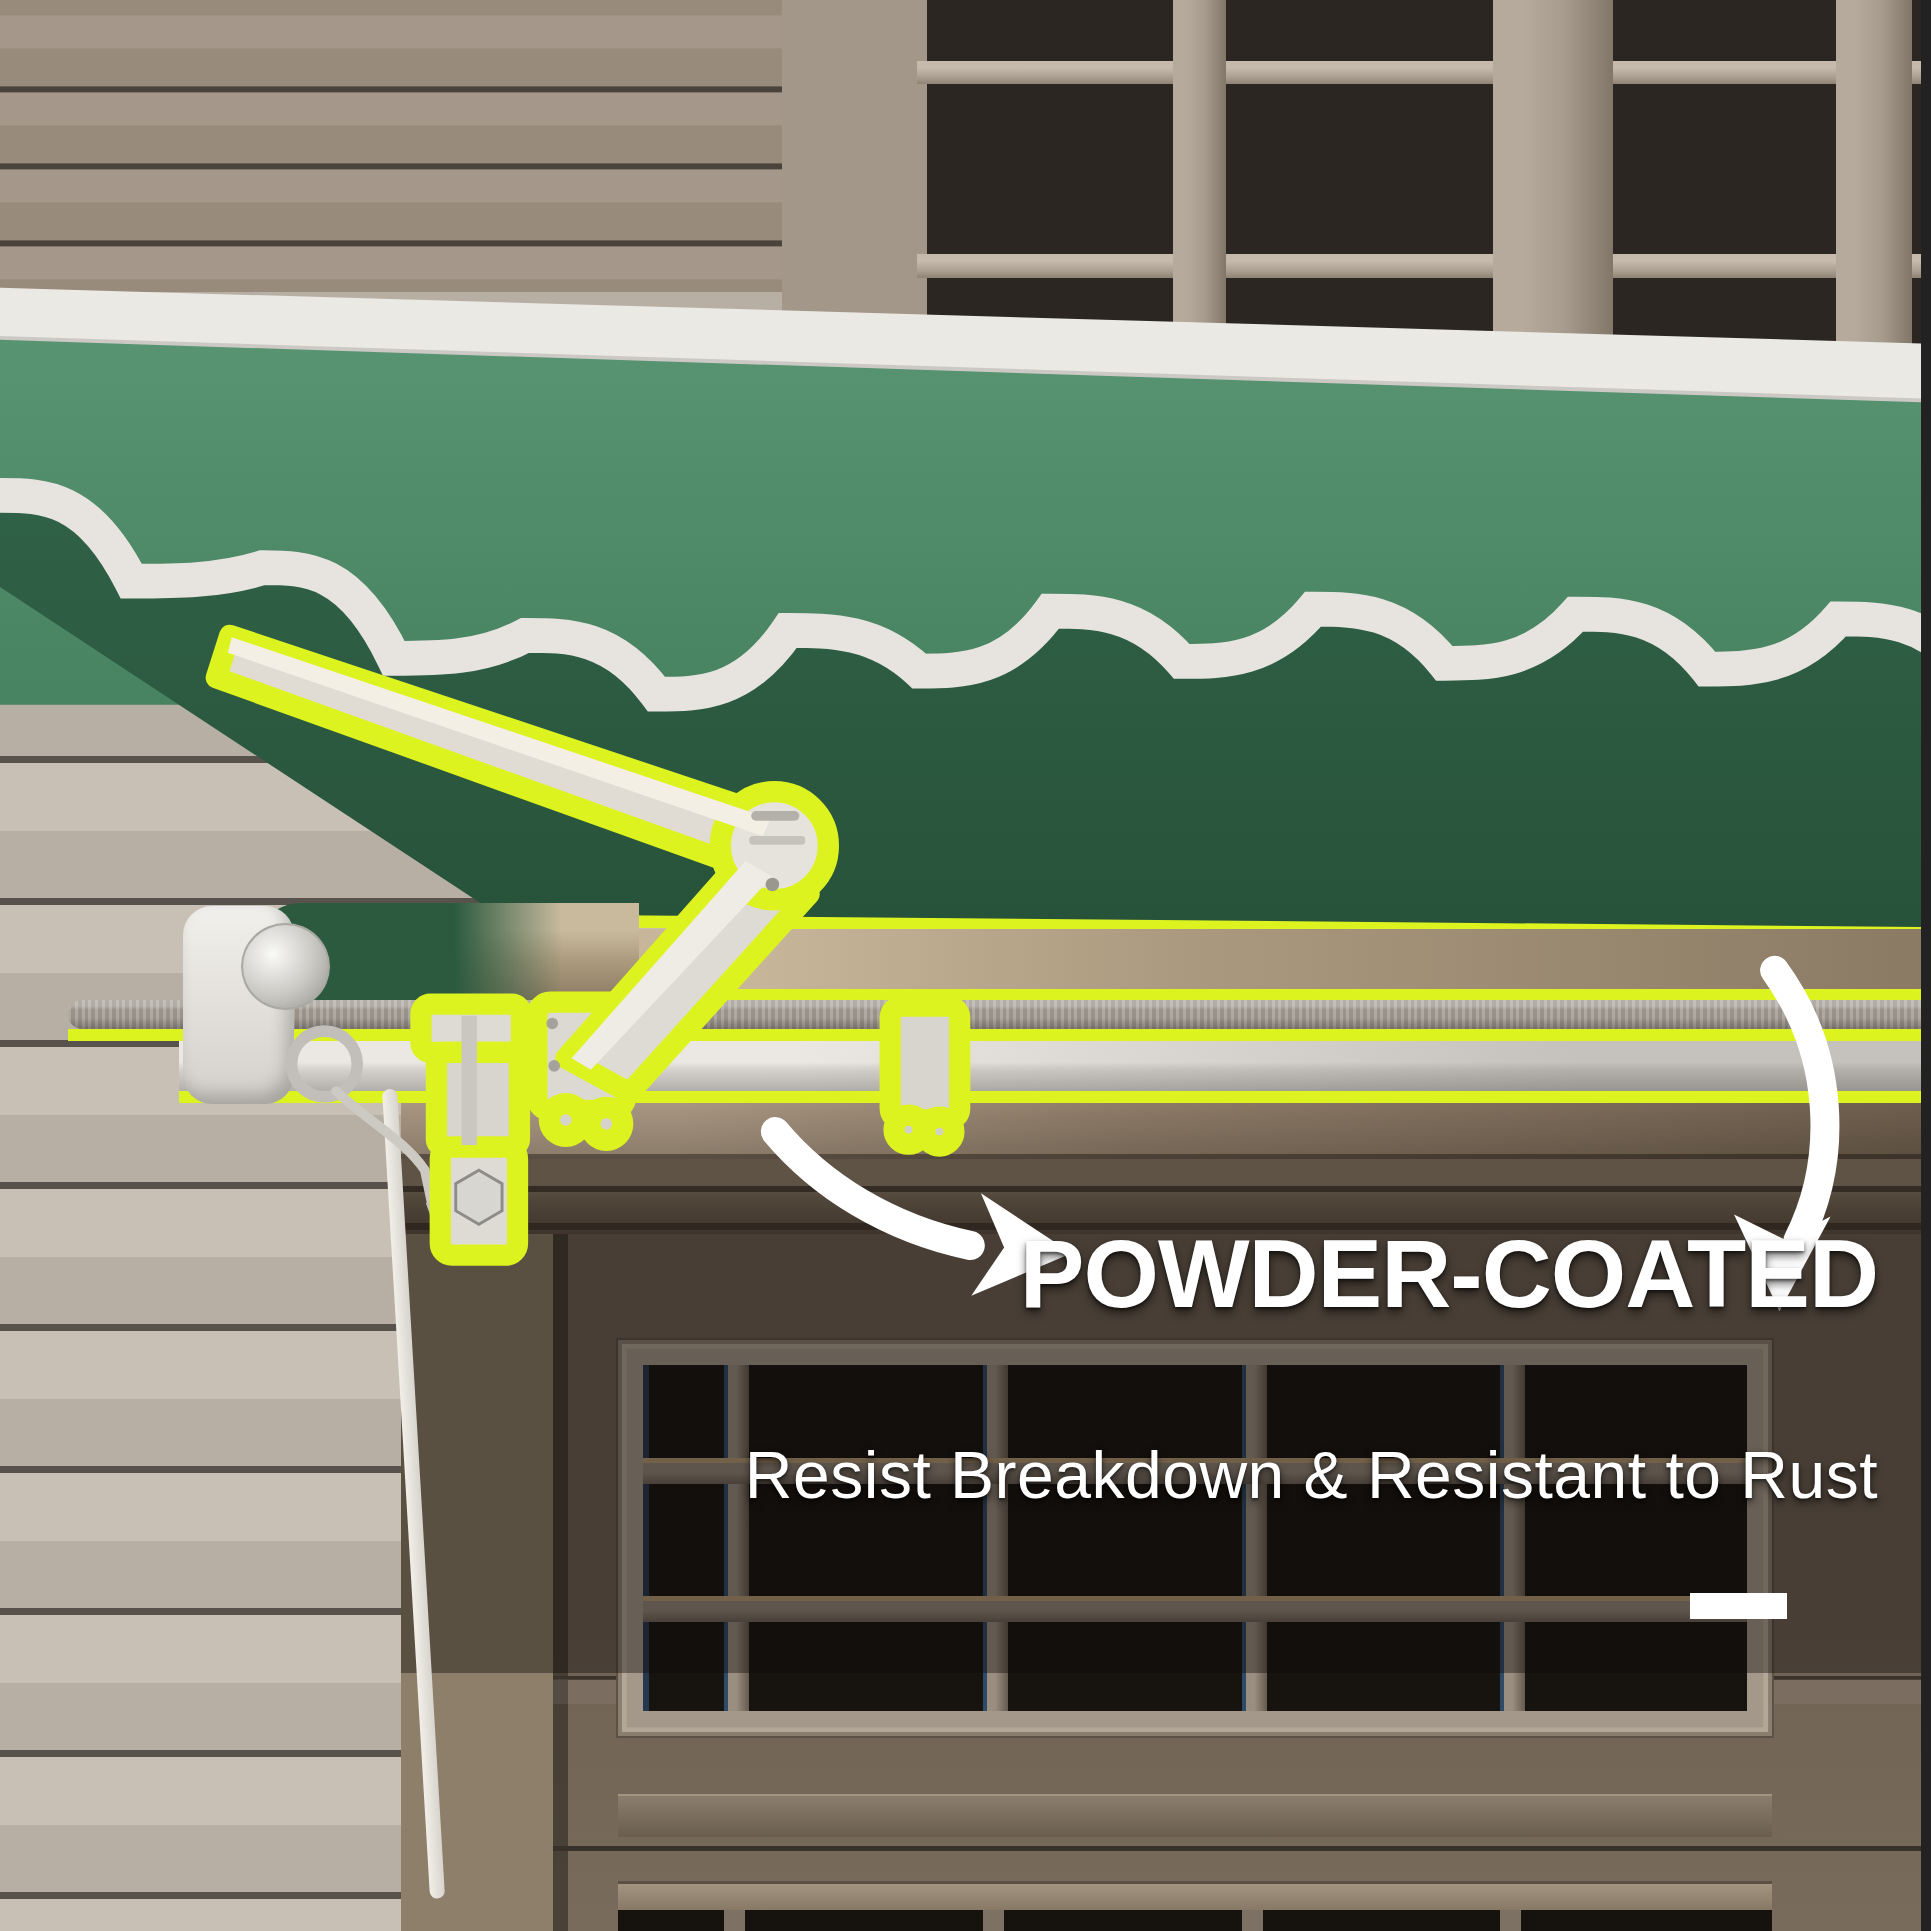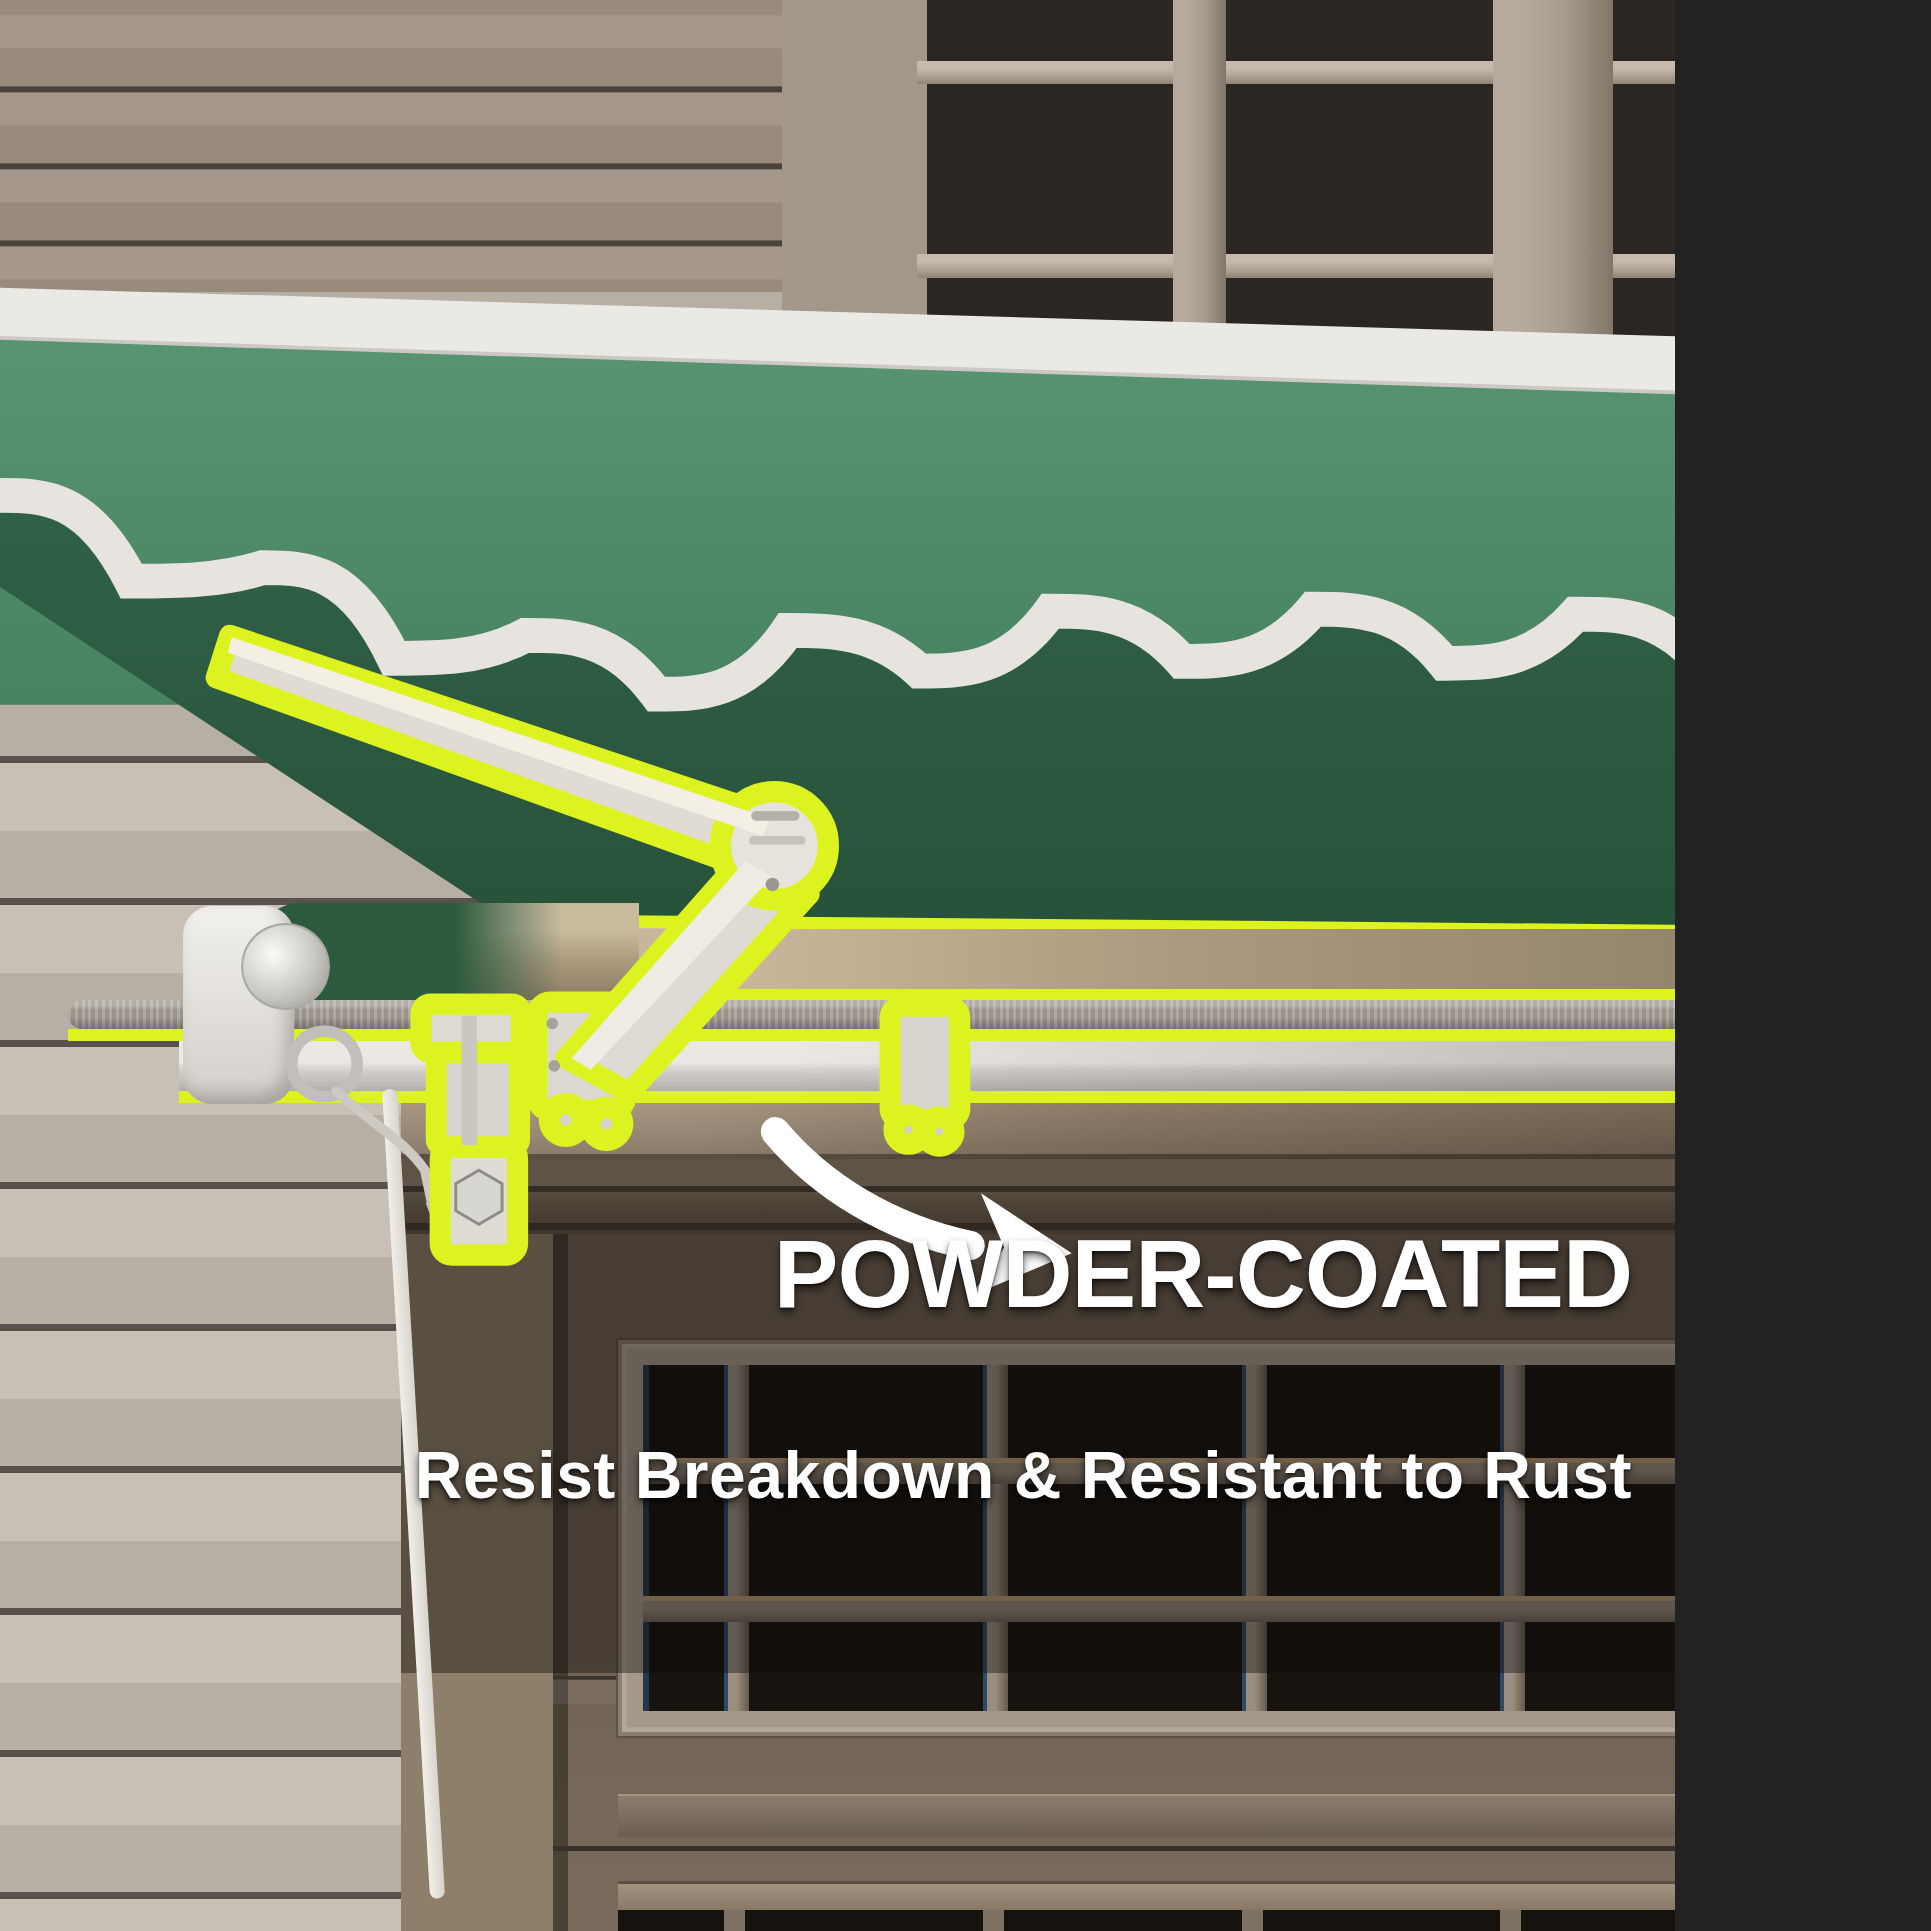--- a/index.html
+++ b/index.html
@@ -1,17 +1,17 @@
 <!DOCTYPE html>
 <html><head>
 <meta charset="utf-8">
 <style>
   html,body{margin:0;padding:0;background:#222;}
   .stage{
-    position:relative;width:1675px;height:1931px;overflow:hidden;
+    position:relative;width:1921px;height:1931px;overflow:hidden;
     font-family:"Liberation Sans",sans-serif;
     
     background-color:#bdb5a9;
     background-image:repeating-linear-gradient(180deg,
       #c8c0b4 0px,#c8c0b4 68px,
       #b7afa3 68px,#b7afa3 135px,
       #57524b 135px,#57524b 142px);
     background-position:0 195px;
   }
   .abs{position:absolute;}
@@ -108,21 +108,21 @@
   .shade-overlay{left:401px;top:1154px;width:1530px;height:519px;background:rgba(15,11,8,.40);}
 
   
   .layer{left:0;top:0;width:1931px;height:1931px;pointer-events:none;}
 
   
   .headline{right:43px;top:1224px;text-align:right;color:#fff;
     font-size:97px;line-height:100px;font-weight:900;letter-spacing:-1px;
     text-shadow:0 4.8px 9.7px rgba(0,0,0,.55),0 1.9px 2.9px rgba(0,0,0,.5);white-space:nowrap;}
   .subline{right:43px;top:1437px;text-align:center;color:#fff;
-    font-size:66px;font-weight:700;letter-spacing:0.5px;
+    font-size:66px;font-weight:400;letter-spacing:0.5px;
     text-shadow:0 3.9px 8.7px rgba(0,0,0,.6),0 1.9px 2.9px rgba(0,0,0,.45);white-space:nowrap;}
   .dash{left:1690px;top:1593px;width:97px;height:26px;background:#ffffff;}
 </style>
 </head>
 <body>
 
 <div class="stage">
 
   <div class="abs siding-top"></div>
 

